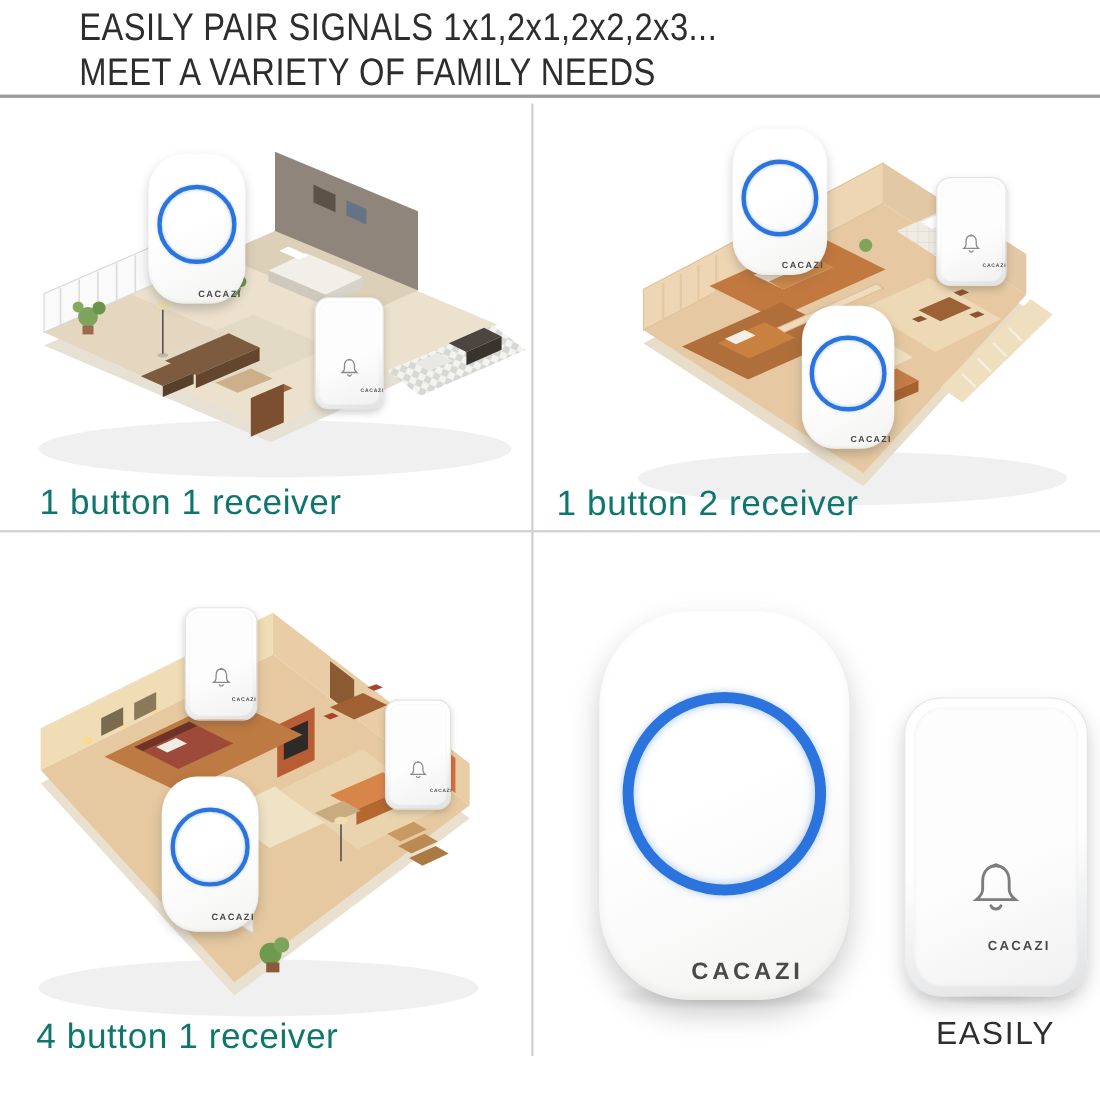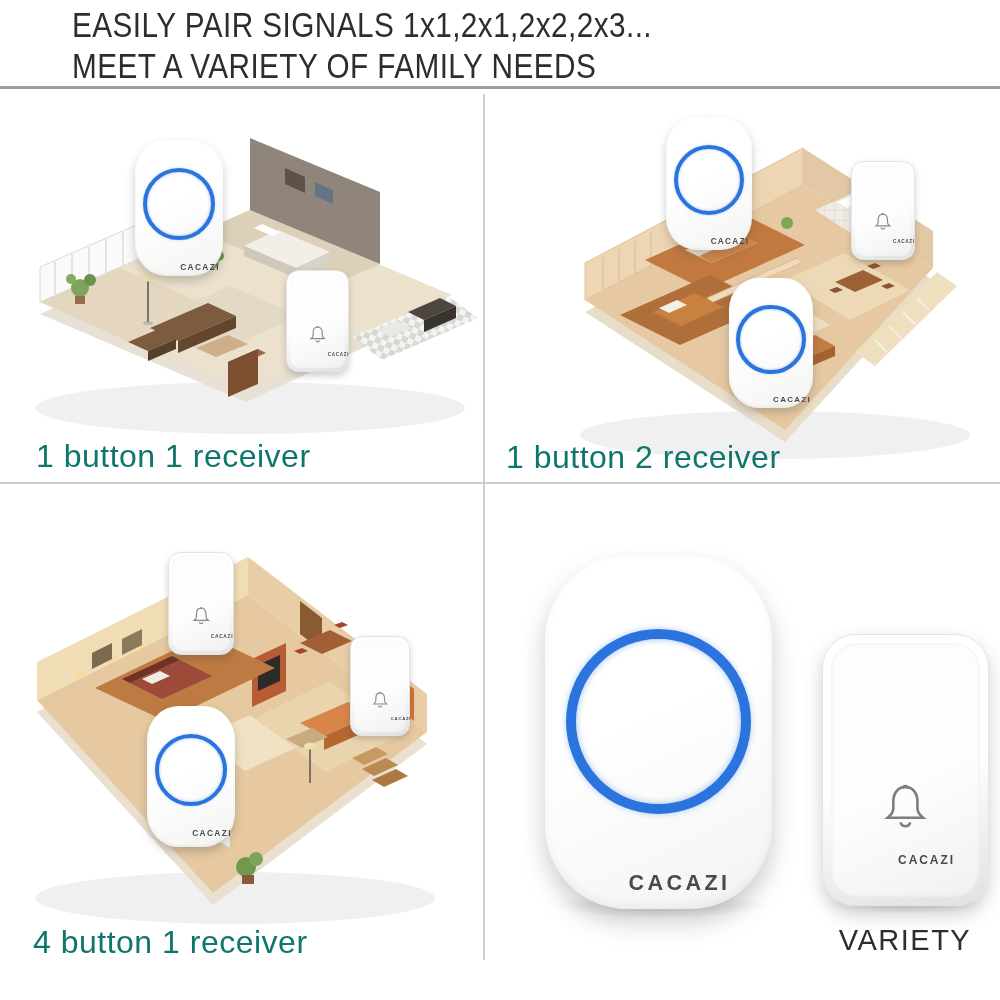--- a/index.html
+++ b/index.html
@@ -300,15 +300,15 @@
         <path d="M12 3.4c-3.1 0-5.1 2.5-5.1 6.1v3c0 1.7-1.2 2.9-2.4 3.9h15c-1.2-1-2.4-2.2-2.4-3.9v-3c0-3.6-2-6.1-5.1-6.1z"></path>
         <path d="M10.1 18.8a2.1 2.1 0 0 0 3.8 0"></path>
       </svg>
       <div class="logo">CACAZI</div>
     </div>
   </div>
 
   <div class="caption" style="left:36px;top:438px;">1 button 1 receiver</div>
   <div class="caption" style="left:506px;top:439px;">1 button 2 receiver</div>
   <div class="caption" style="left:33px;top:924px;">4 button 1 receiver</div>
-  <div class="plabel" style="left:820px;top:924px;width:170px;">VARIETY</div>
+  <div class="plabel" style="left:820px;top:924px;width:170px;">EASILY</div>
 
 </div>
 
 </body></html>

